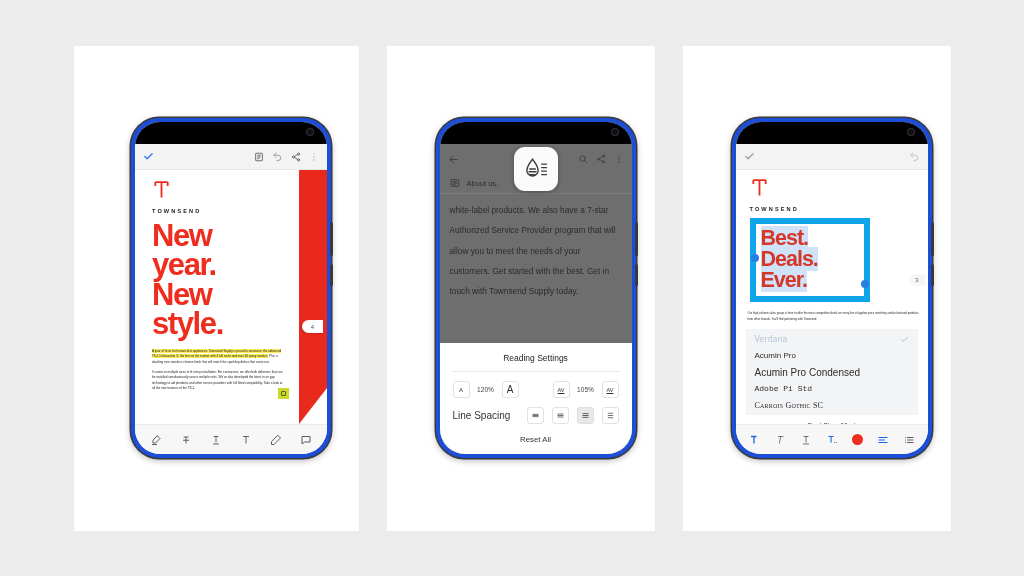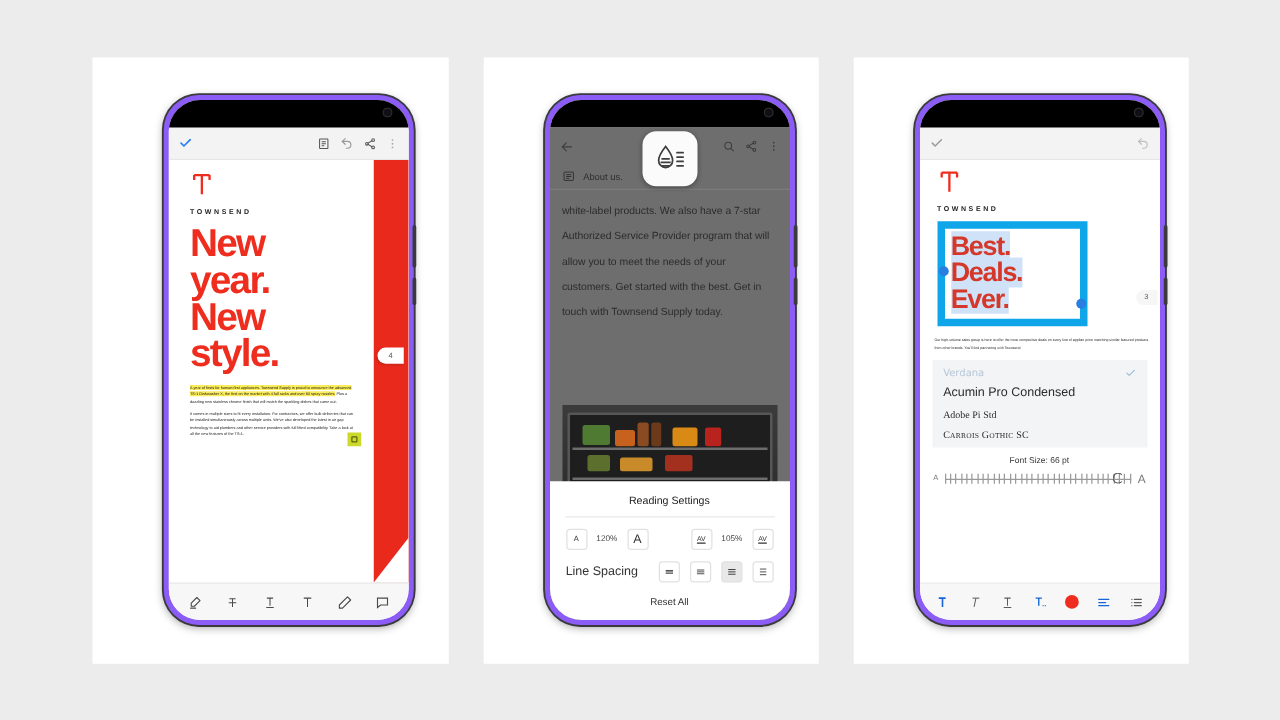--- a/index.html
+++ b/index.html
@@ -26,23 +26,23 @@
     background: #ffffff;
     display: flex;
     align-items: center;
     justify-content: center;
   }
   .card.c2, .card.c3 { width: 268px; }
 
   
   .phone {
     position: relative;
-    width: 200px; height: 424px;
+    width: 200px; height: 340px;
     border-radius: 28px;
-    background: #8b5cf6;
+    background: #1d4ed8;
     padding: 4px;
     box-shadow: 0 0 0 1.5px #3a3a3c, 0 2px 7px rgba(0,0,0,.35);
     margin-left: 30px;
   }
   .phone .side-btn {
     position: absolute; right: -2px; width: 3px;
     background: #3a3a3c; border-radius: 2px;
   }
   .phone .side-btn.a { top: 104px; height: 34px; }
   .phone .side-btn.b { top: 146px; height: 22px; }
@@ -295,21 +295,21 @@
     height: 16.5px;
     padding: 0 9px;
     font-size: 8px;
     color: #2c2c2c;
   }
   .font-item.sel { color: #b7c6d9; }
   .font-item .fname { flex: 1; }
   .fname.f1 { font-family: "DejaVu Sans", sans-serif; }
   .fname.f2 { font-family: "Liberation Sans", sans-serif; }
   .fname.f3 { font-family: "Liberation Sans Narrow", "Liberation Sans", sans-serif; font-stretch: condensed; font-size: 10px; }
-  .fname.f4 { font-family: Liberation Serif, serif; }
+  .fname.f4 { font-family: Liberation Mono, monospace; }
   .fname.f5 { font-family: "Liberation Serif", serif; font-variant: small-caps; letter-spacing: .2px; }
   .fsize {
     text-align: center; font-size: 6.8px; color: #333;
     margin-top: 7px;
   }
   .slider-row {
     display: flex; align-items: center;
     gap: 5px; padding: 6px 11px 0 11px;
   }
   .slider-row .sm { font-size: 6px; color: #777; }
@@ -682,20 +682,23 @@
           <div class="font-list">
             <div class="font-item sel">
               <span class="fname f1">Verdana</span>
               <span class="ic">
                 <svg width="9" height="9" viewBox="0 0 24 24" fill="none" stroke="#9dbbdd" stroke-width="2.4" stroke-linecap="round" stroke-linejoin="round">
                     <polyline points="20 6 9 17 4 12"></polyline>
                   </svg>
               </span>
             </div>
             <div class="font-item">
+              <span class="fname f2">Acumin Pro</span>
+            </div>
+            <div class="font-item">
               <span class="fname f3">Acumin Pro Condensed</span>
             </div>
             <div class="font-item">
               <span class="fname f4">Adobe Pi Std</span>
             </div>
             <div class="font-item">
               <span class="fname f5">Carrois Gothic SC</span>
             </div>
           </div>
 

